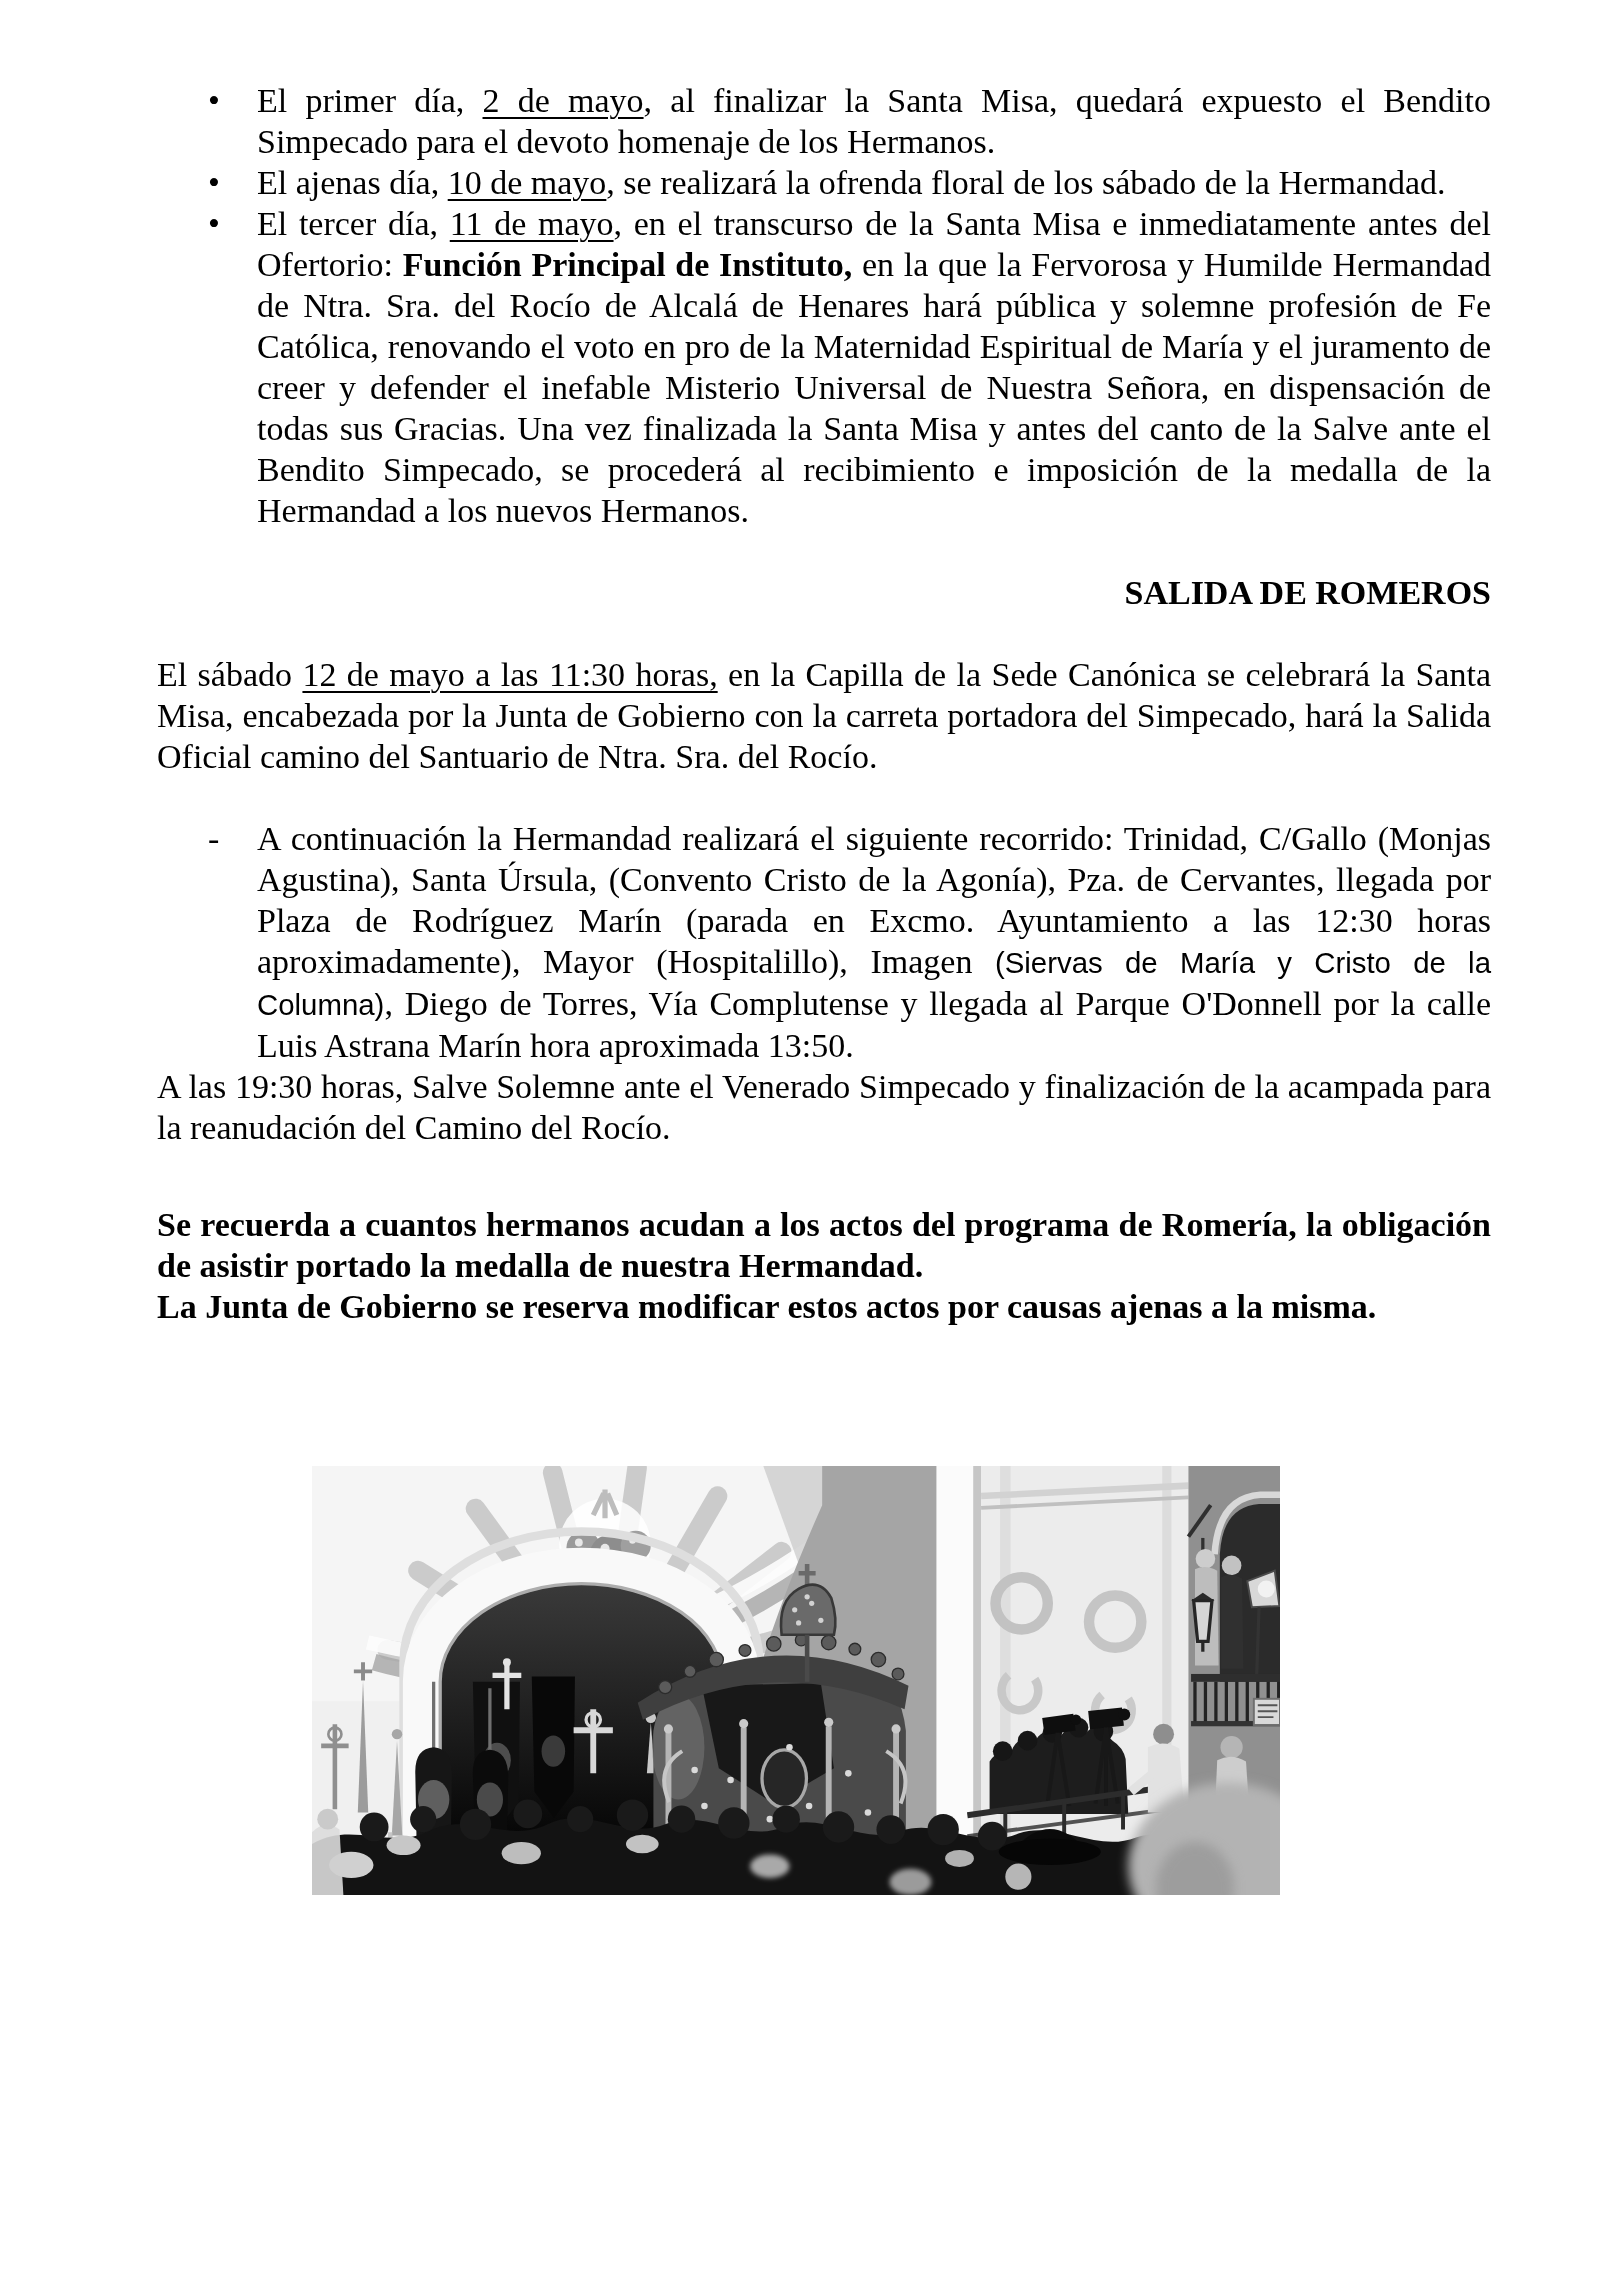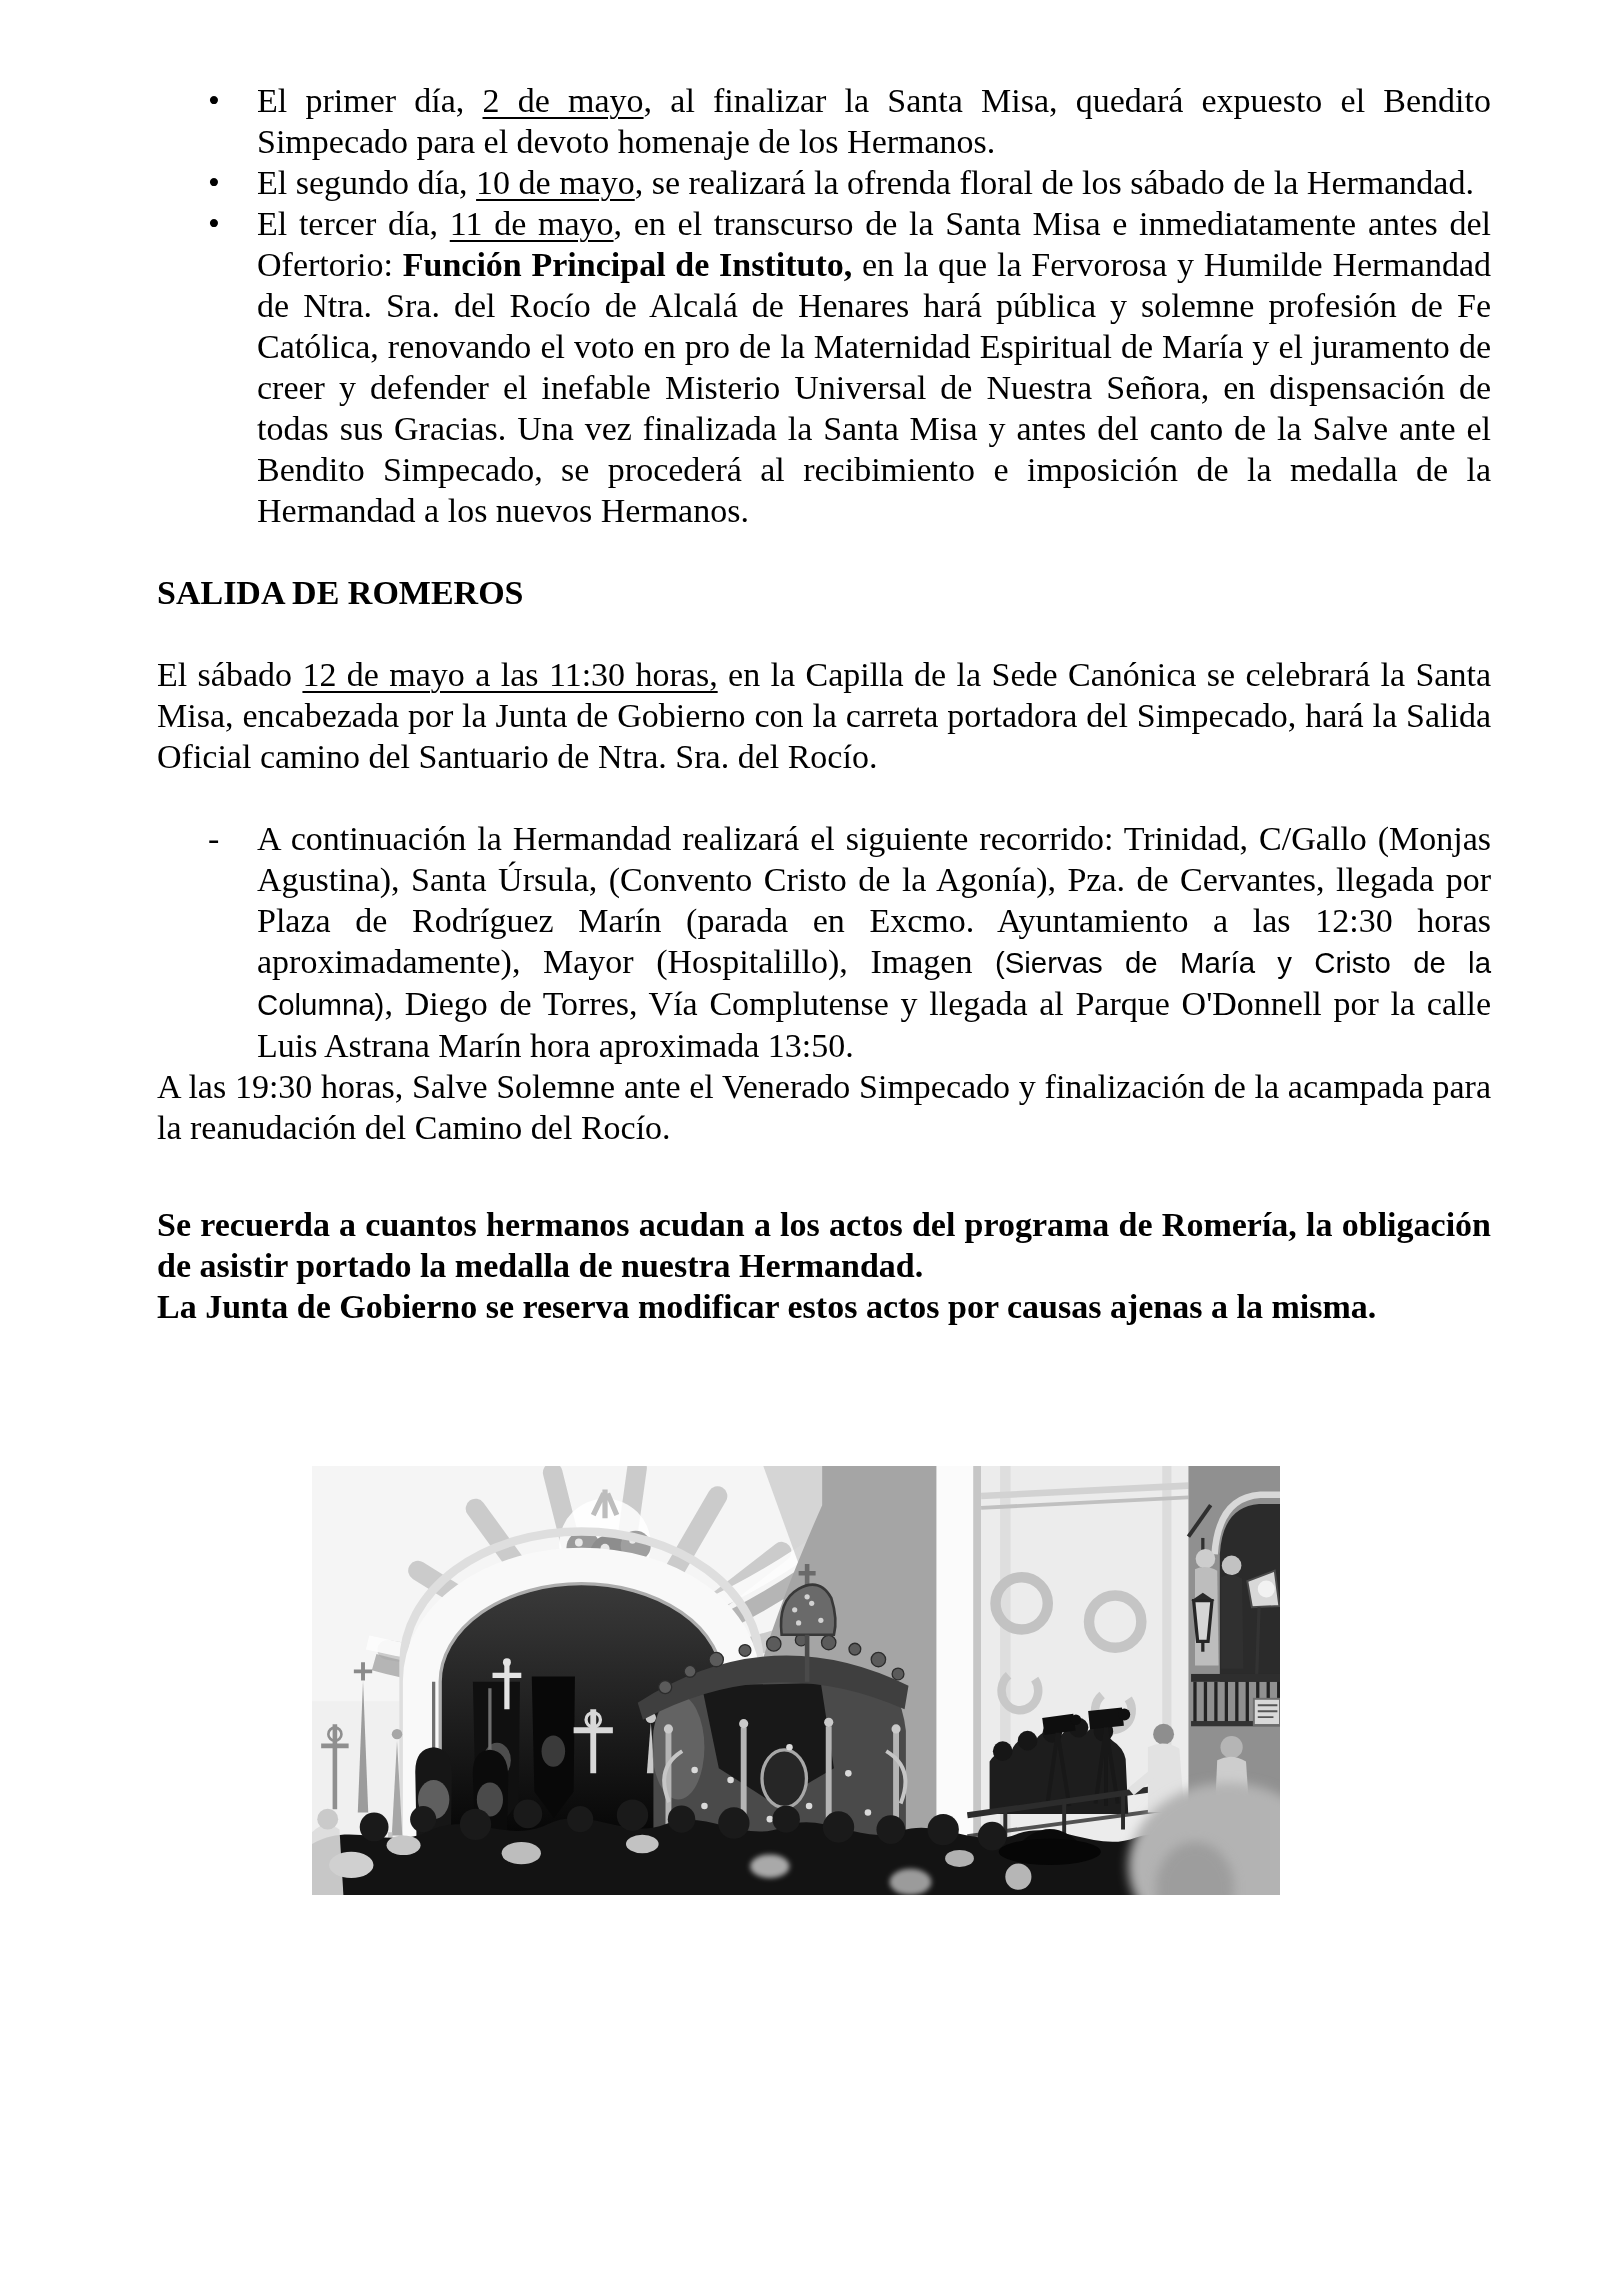--- a/index.html
+++ b/index.html
@@ -6,21 +6,21 @@
   .page {
     position:relative; width:1623px; height:2295px; background:#ffffff;
     font-family:"Liberation Serif", serif; color:#000; overflow:hidden;
   }
   .doc {
     position:absolute; left:157px; top:80px; width:1334px;
     font-size:34px; line-height:41px; text-align:justify; text-justify:inter-word;
   }
   .li { position:relative; padding-left:100px; }
   .li .marker { position:absolute; left:51px; top:0; text-align:left; }
-  .heading { font-weight:bold; margin-top:41px; margin-bottom:41px; text-align:left; }
+  .heading { font-weight:bold; margin-top:41px; margin-bottom:41px; text-align:right; }
   .route { margin-top:41px; }
   .bold-block { font-weight:bold; margin-top:56px; }
   .u { text-decoration:underline; text-decoration-thickness:2px; text-underline-offset:4.6px; }
   .b { font-weight:bold;margin-top:16px; }
   .sans { font-family:"Liberation Sans", sans-serif; font-size:29.4px; }
   .photo {
     position:absolute; left:312px; top:1466px; width:968px; height:429px;
     margin:0; padding:0; overflow:hidden; background:#ececec;
   }
   .photo svg { display:block; width:100%; height:100%; }
@@ -31,21 +31,21 @@
 <div class="page">
   <div class="doc">
 
     <div class="li">
       <span class="marker">•</span>
       <span><span>El primer día, </span><span class="u">2 de mayo</span><span>, al finalizar la Santa Misa, quedará expuesto el Bendito Simpecado para el devoto homenaje de los Hermanos.</span></span>
     </div>
 
     <div class="li">
       <span class="marker">•</span>
-      <span><span>El segundo día, </span><span class="u">10 de mayo</span><span>, se realizará la ofrenda floral de los sábado de la Hermandad.</span></span>
+      <span><span>El ajenas día, </span><span class="u">10 de mayo</span><span>, se realizará la ofrenda floral de los sábado de la Hermandad.</span></span>
     </div>
 
     <div class="li">
       <span class="marker">•</span>
       <span><span>El tercer día, </span><span class="u">11 de mayo</span><span>, en el transcurso de la Santa Misa e inmediatamente antes del Ofertorio: </span><span class="b">Función Principal de Instituto,</span><span> en la que la Fervorosa y Humilde Hermandad de Ntra. Sra. del Rocío de Alcalá de Henares hará pública y solemne profesión de Fe Católica, renovando el voto en pro de la Maternidad Espiritual de María y el juramento de creer y defender el inefable Misterio Universal de Nuestra Señora, en dispensación de todas sus Gracias. Una vez finalizada la Santa Misa y antes del canto de la Salve ante el Bendito Simpecado, se procederá al recibimiento e imposición de la medalla de la Hermandad a los nuevos Hermanos.</span></span>
     </div>
 
     <div class="heading">SALIDA DE ROMEROS</div>
 
     <div class="p-sab"><span>El sábado </span><span class="u">12 de mayo a las 11:30 horas,</span><span> en la Capilla de la Sede Canónica se celebrará la Santa Misa, encabezada por la Junta de Gobierno con la carreta portadora del Simpecado, hará la Salida Oficial camino del Santuario de Ntra. Sra. del Rocío.</span></div>

